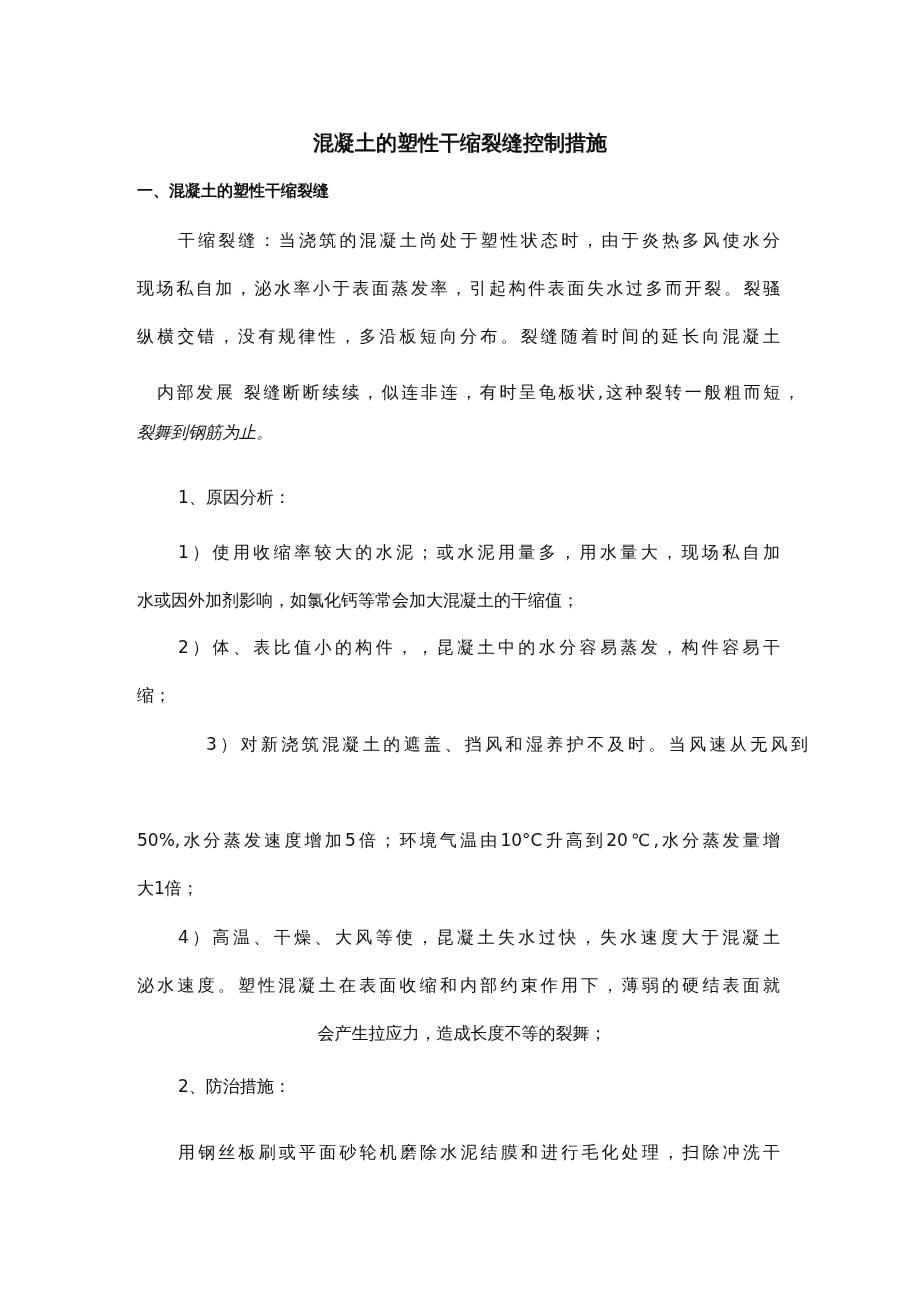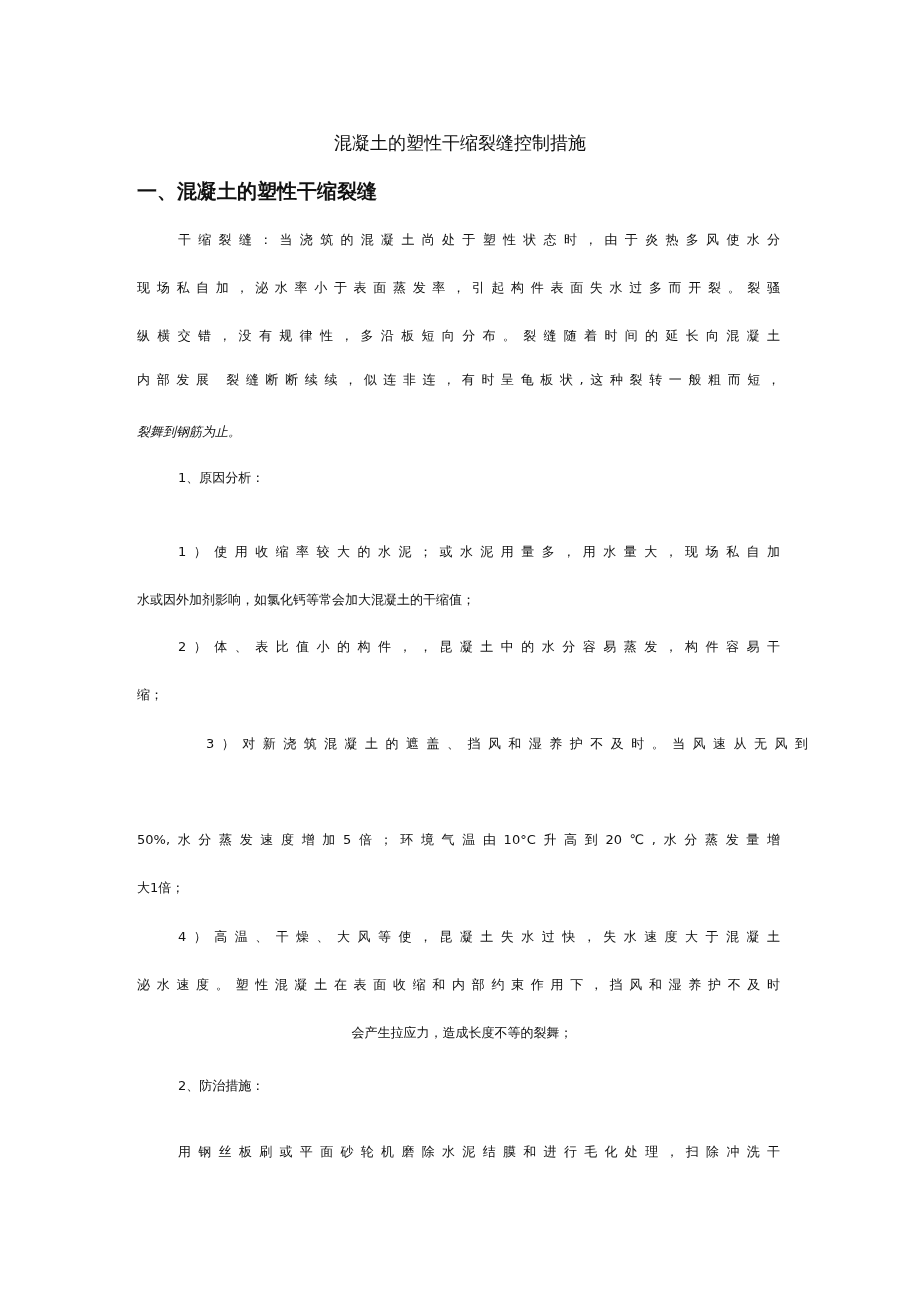--- a/index.html
+++ b/index.html
@@ -19,39 +19,39 @@
       position: absolute;
       left: 0; top: 0;
       width: 920px;
       height: 1301px;
       background: #ffffff;
     }
     .line {
       position: absolute;
       left: 137px;
       width: 650px;
-      font-size: 13px;
+      font-size: 17px;
       line-height: 24px;
       white-space: nowrap;
       letter-spacing: 0px;
     }
     .indent { left: 178px; }
     .title {
       position: absolute;
       left: 0;
       width: 920px;
       text-align: center;
-      font-size: 18px;
-      font-weight: normal;
+      font-size: 21px;
+      font-weight: bold;
       line-height: 24px;
       white-space: nowrap;
     }
     .h1 {
       font-weight: bold;
-      font-size: 20px;
+      font-size: 16px;
     }
     .justify-full {
       text-align: justify;
       text-align-last: justify;
       width: 643px;
     }
     .justify-indent {
       text-align: justify;
       text-align-last: justify;
       width: 602px;
@@ -62,36 +62,36 @@
 
 <div class="page">
 
   <div class="title" style="top:131px;">混凝土的塑性干缩裂缝控制措施</div>
 
   <div class="line h1" style="top:179px;">一、混凝土的塑性干缩裂缝</div>
 
   <div class="line indent justify-indent" style="top:228px;">干缩裂缝：当浇筑的混凝土尚处于塑性状态时，由于炎热多风使水分</div>
   <div class="line justify-full" style="top:276px;">现场私自加，泌水率小于表面蒸发率，引起构件表面失水过多而开裂。裂骚</div>
   <div class="line justify-full" style="top:324px;">纵横交错，没有规律性，多沿板短向分布。裂缝随着时间的延长向混凝土</div>
-  <div class="line justify-full" style="top:368px;">内部发展 裂缝断断续续，似连非连，有时呈龟板状,这种裂转一般粗而短，</div>
+  <div class="line justify-full" style="top:380px;margin-left:20px;">内部发展 裂缝断断续续，似连非连，有时呈龟板状,这种裂转一般粗而短，</div>
   <div class="line" style="top:420px;font-style:italic;">裂舞到钢筋为止。</div>
 
-  <div class="line indent" style="top:466px;">1、原因分析：</div>
+  <div class="line indent" style="top:485px;">1、原因分析：</div>
 
   <div class="line indent justify-indent" style="top:540px;">1）使用收缩率较大的水泥；或水泥用量多，用水量大，现场私自加</div>
   <div class="line" style="top:588px;">水或因外加剂影响，如氯化钙等常会加大混凝土的干缩值；</div>
 
   <div class="line indent justify-indent" style="top:635px;">2）体、表比值小的构件，，昆凝土中的水分容易蒸发，构件容易干</div>
   <div class="line" style="top:683px;">缩；</div>
 
   <div class="line indent justify-indent" style="top:732px;margin-left:28px;">3）对新浇筑混凝土的遮盖、挡风和湿养护不及时。当风速从无风到</div>
   <div class="line justify-full" style="top:828px;">50%,水分蒸发速度增加5倍；环境气温由10°C升高到20℃,水分蒸发量增</div>
   <div class="line" style="top:876px;">大1倍；</div>
 
   <div class="line indent justify-indent" style="top:925px;">4）高温、干燥、大风等使，昆凝土失水过快，失水速度大于混凝土</div>
-  <div class="line justify-full" style="top:973px;">泌水速度。塑性混凝土在表面收缩和内部约束作用下，挡风和湿养护不及时</div>
+  <div class="line justify-full" style="top:973px;">泌水速度。塑性混凝土在表面收缩和内部约束作用下，薄弱的硬结表面就</div>
   <div class="line" style="top:1021px;text-align:center;">会产生拉应力，造成长度不等的裂舞；</div>
 
   <div class="line indent" style="top:1074px;">2、防治措施：</div>
 
   <div class="line indent justify-indent" style="top:1140px;">用钢丝板刷或平面砂轮机磨除水泥结膜和进行毛化处理，扫除冲洗干</div>
 
 </div>
 
 </body></html>

